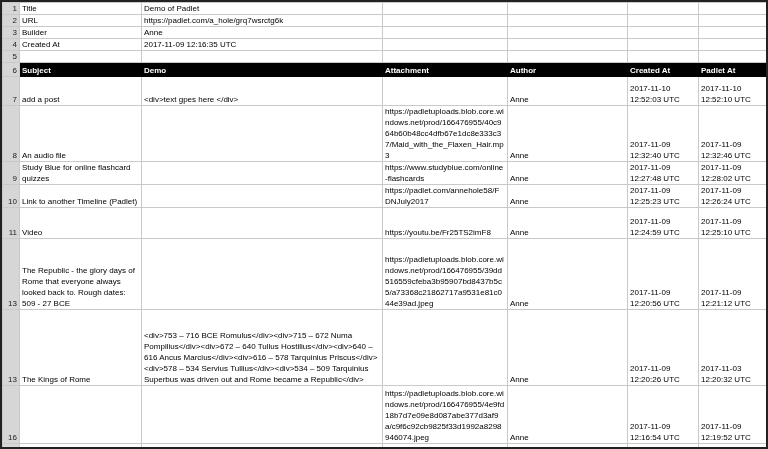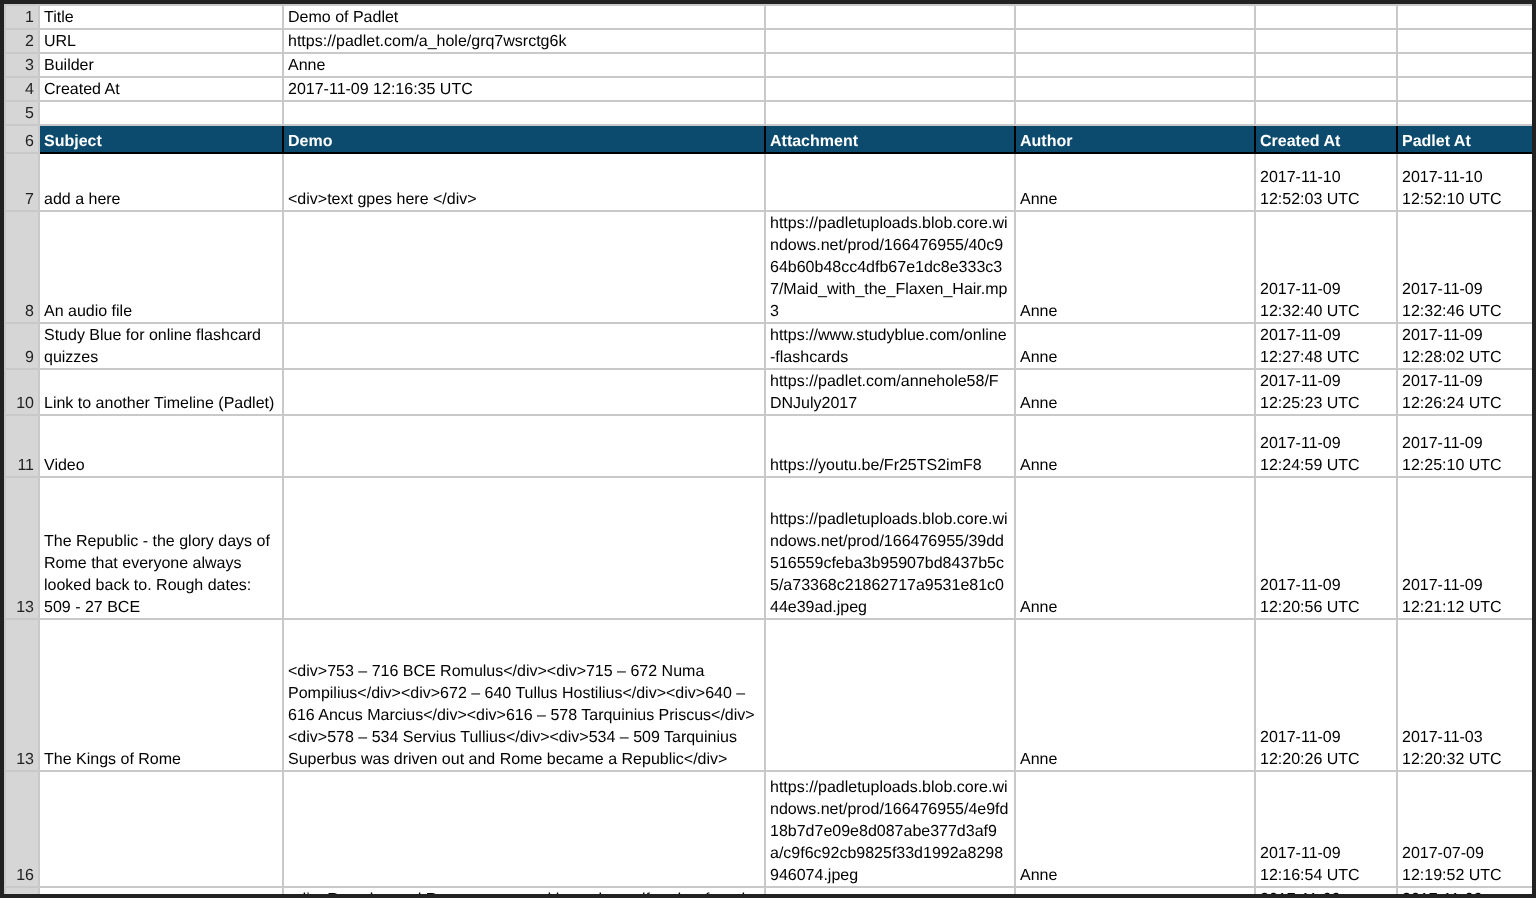--- a/index.html
+++ b/index.html
@@ -27,21 +27,21 @@
     white-space: normal;
   }
   td.gutter {
     background: #d6d6d6;
     border-color: #a8a8a8;
     text-align: right;
     padding-right: 3px;
     color: #222;
   }
   tr.header-row td.hdr {
-    background: #0c4a6e;
+    background: #000000;
     color: #ffffff;
     font-weight: bold;
     border-color: #000000;
   }
   td.wrap-all { word-break: break-all; }
 </style>
 </head>
 <body>
 
 <div id="window">
@@ -108,21 +108,21 @@
       <td class="hdr">Subject</td>
       <td class="hdr">Demo</td>
       <td class="hdr">Attachment</td>
       <td class="hdr">Author</td>
       <td class="hdr">Created At</td>
       <td class="hdr">Padlet At</td>
     </tr>
 
     <tr style="height:29px">
       <td class="gutter">7</td>
-      <td>add a here</td>
+      <td>add a post</td>
       <td>&lt;div&gt;text gpes here &lt;/div&gt;</td>
       <td class="wrap-all"></td>
       <td>Anne</td>
       <td>2017-11-10 12:52:03 UTC</td>
       <td>2017-11-10 12:52:10 UTC</td>
     </tr>
     <tr style="height:55px">
       <td class="gutter">8</td>
       <td>An audio file</td>
       <td></td>
@@ -176,21 +176,21 @@
       <td>2017-11-09 12:20:26 UTC</td>
       <td>2017-11-03 12:20:32 UTC</td>
     </tr>
     <tr style="height:58px">
       <td class="gutter">16</td>
       <td></td>
       <td></td>
       <td class="wrap-all">https://padletuploads.blob.core.windows.net/prod/166476955/4e9fd18b7d7e09e8d087abe377d3af9a/c9f6c92cb9825f33d1992a8298946074.jpeg</td>
       <td>Anne</td>
       <td>2017-11-09 12:16:54 UTC</td>
-      <td>2017-07-09 12:19:52 UTC</td>
+      <td>2017-11-09 12:19:52 UTC</td>
     </tr>
     <tr style="height:22px">
       <td class="gutter">15</td>
       <td>753 BC</td>
       <td>&lt;div&gt;Romulus and Remus are saved by a she-wolf and re-found Rome.&lt;/div&gt;</td>
       <td class="wrap-all"></td>
       <td>Anne</td>
       <td>2017-11-09 12:16:57 UTC</td>
       <td>2017-11-09 12:19:15 UTC</td>
     </tr>

